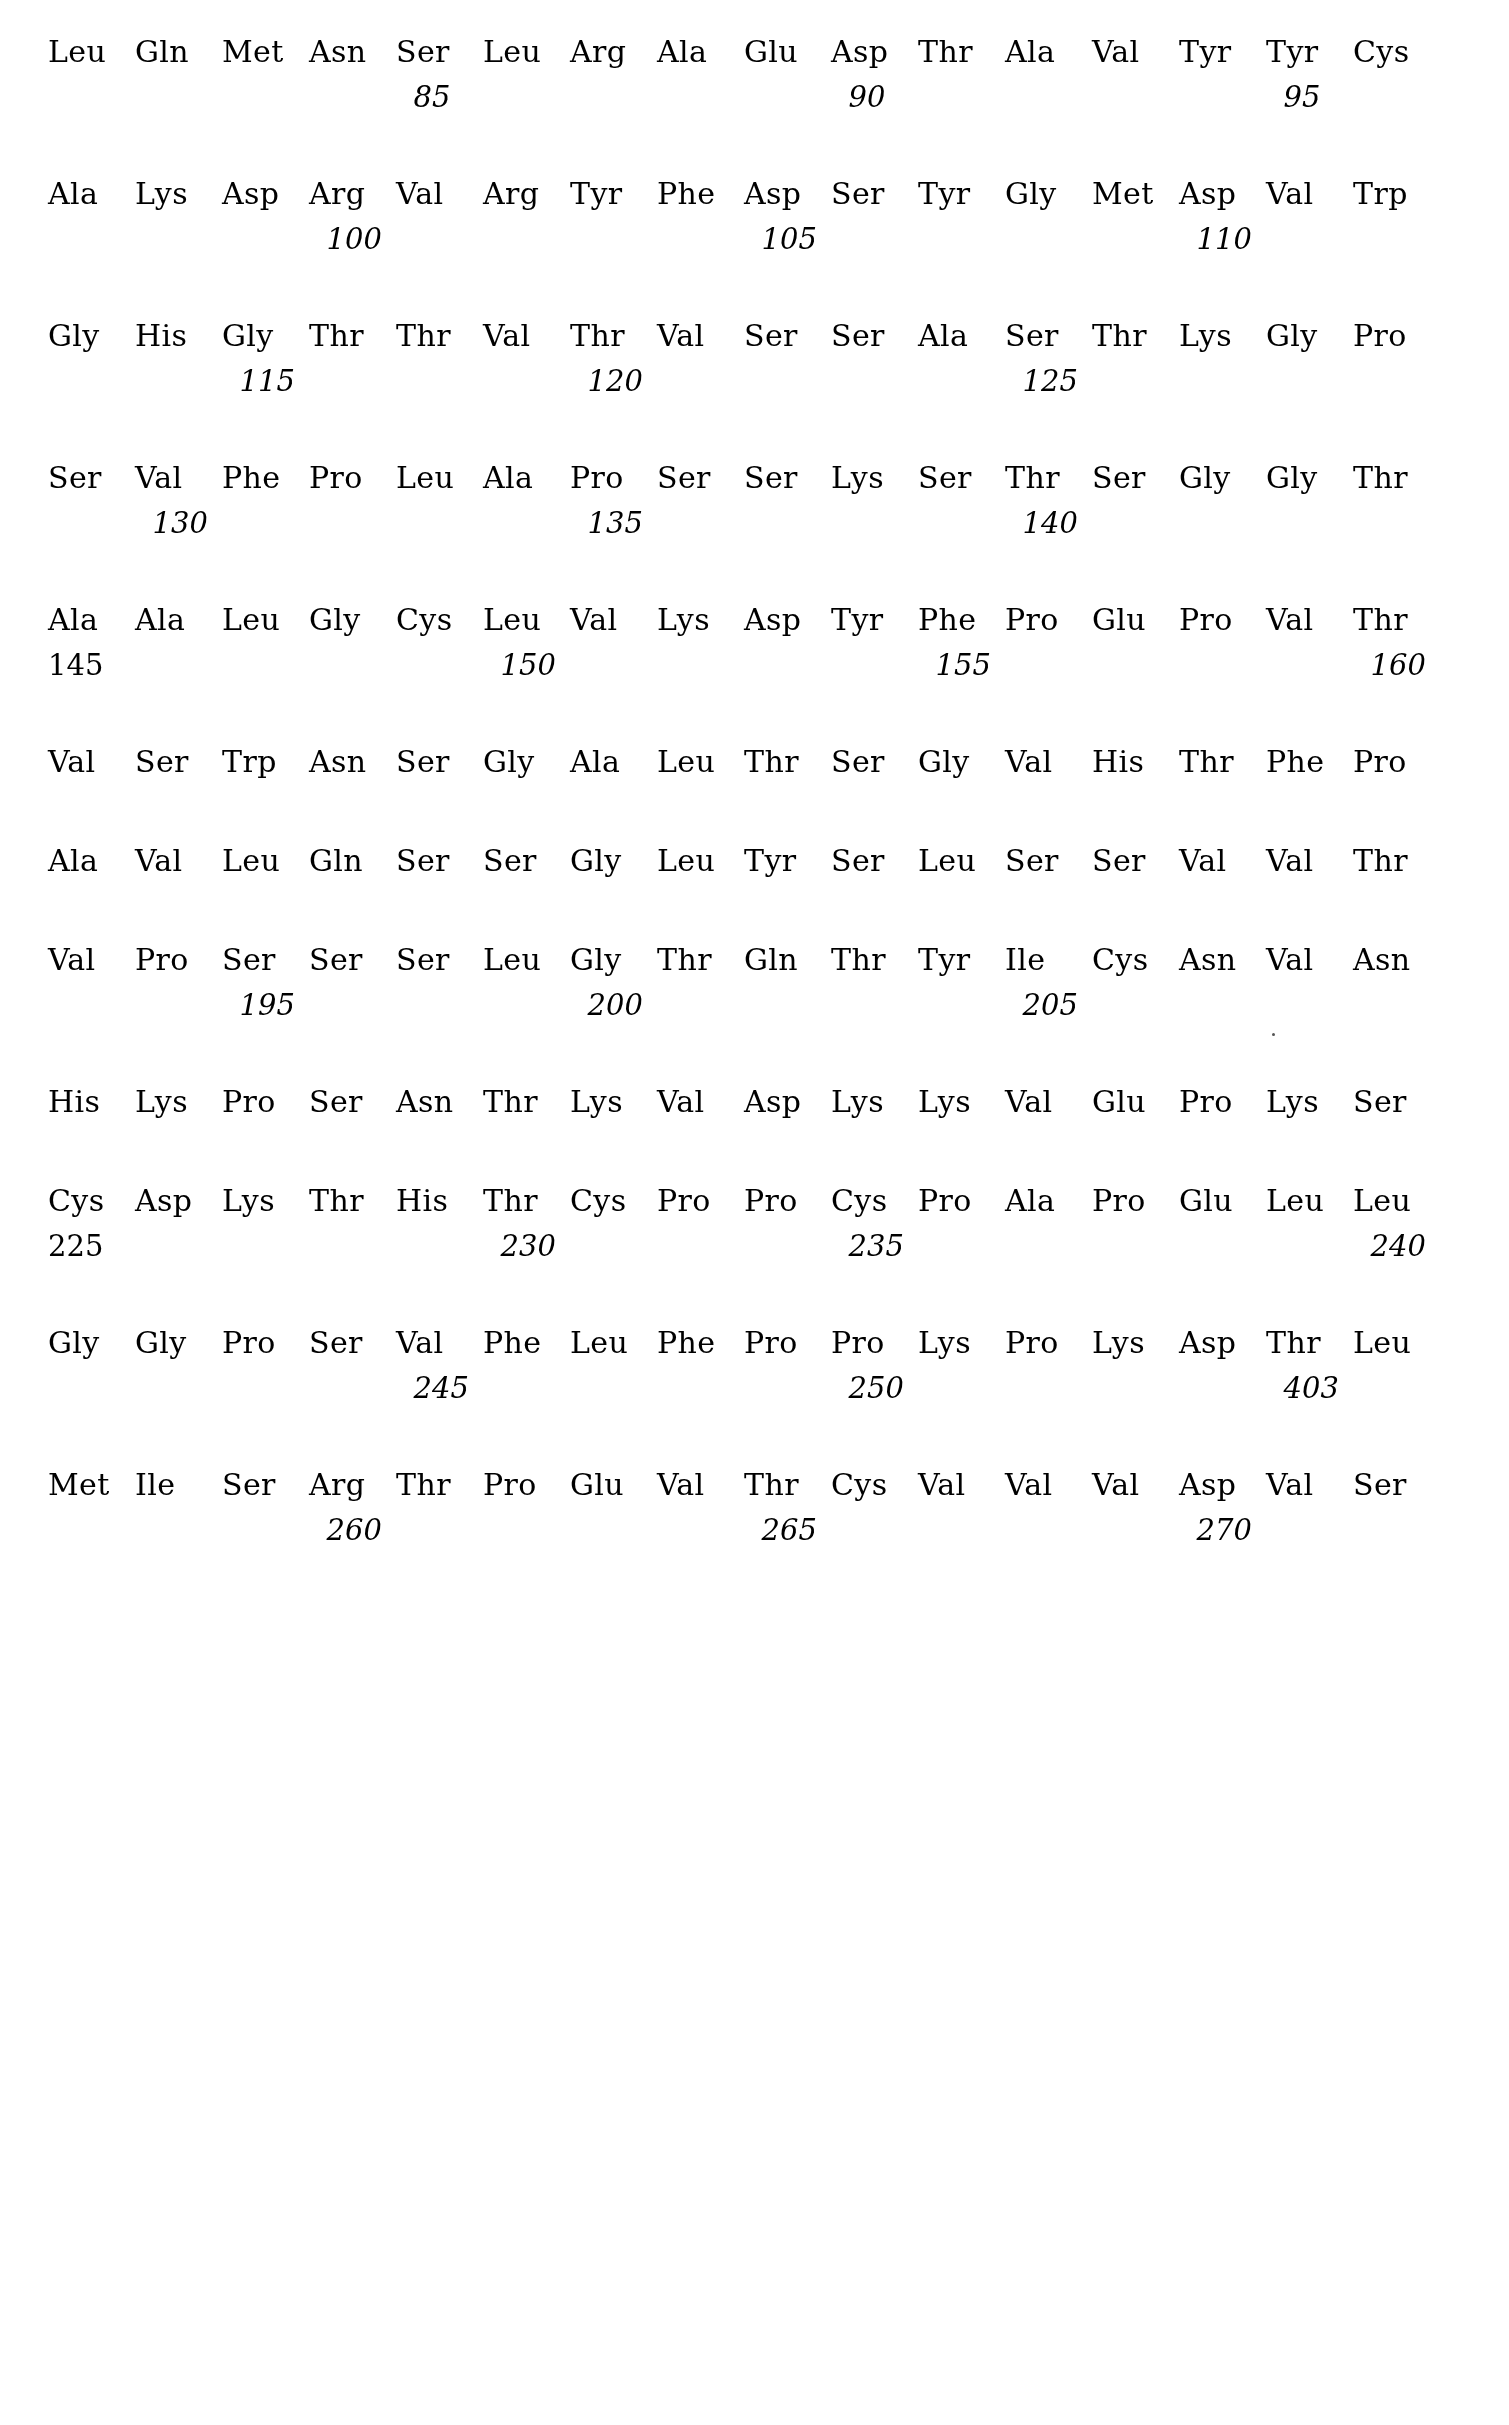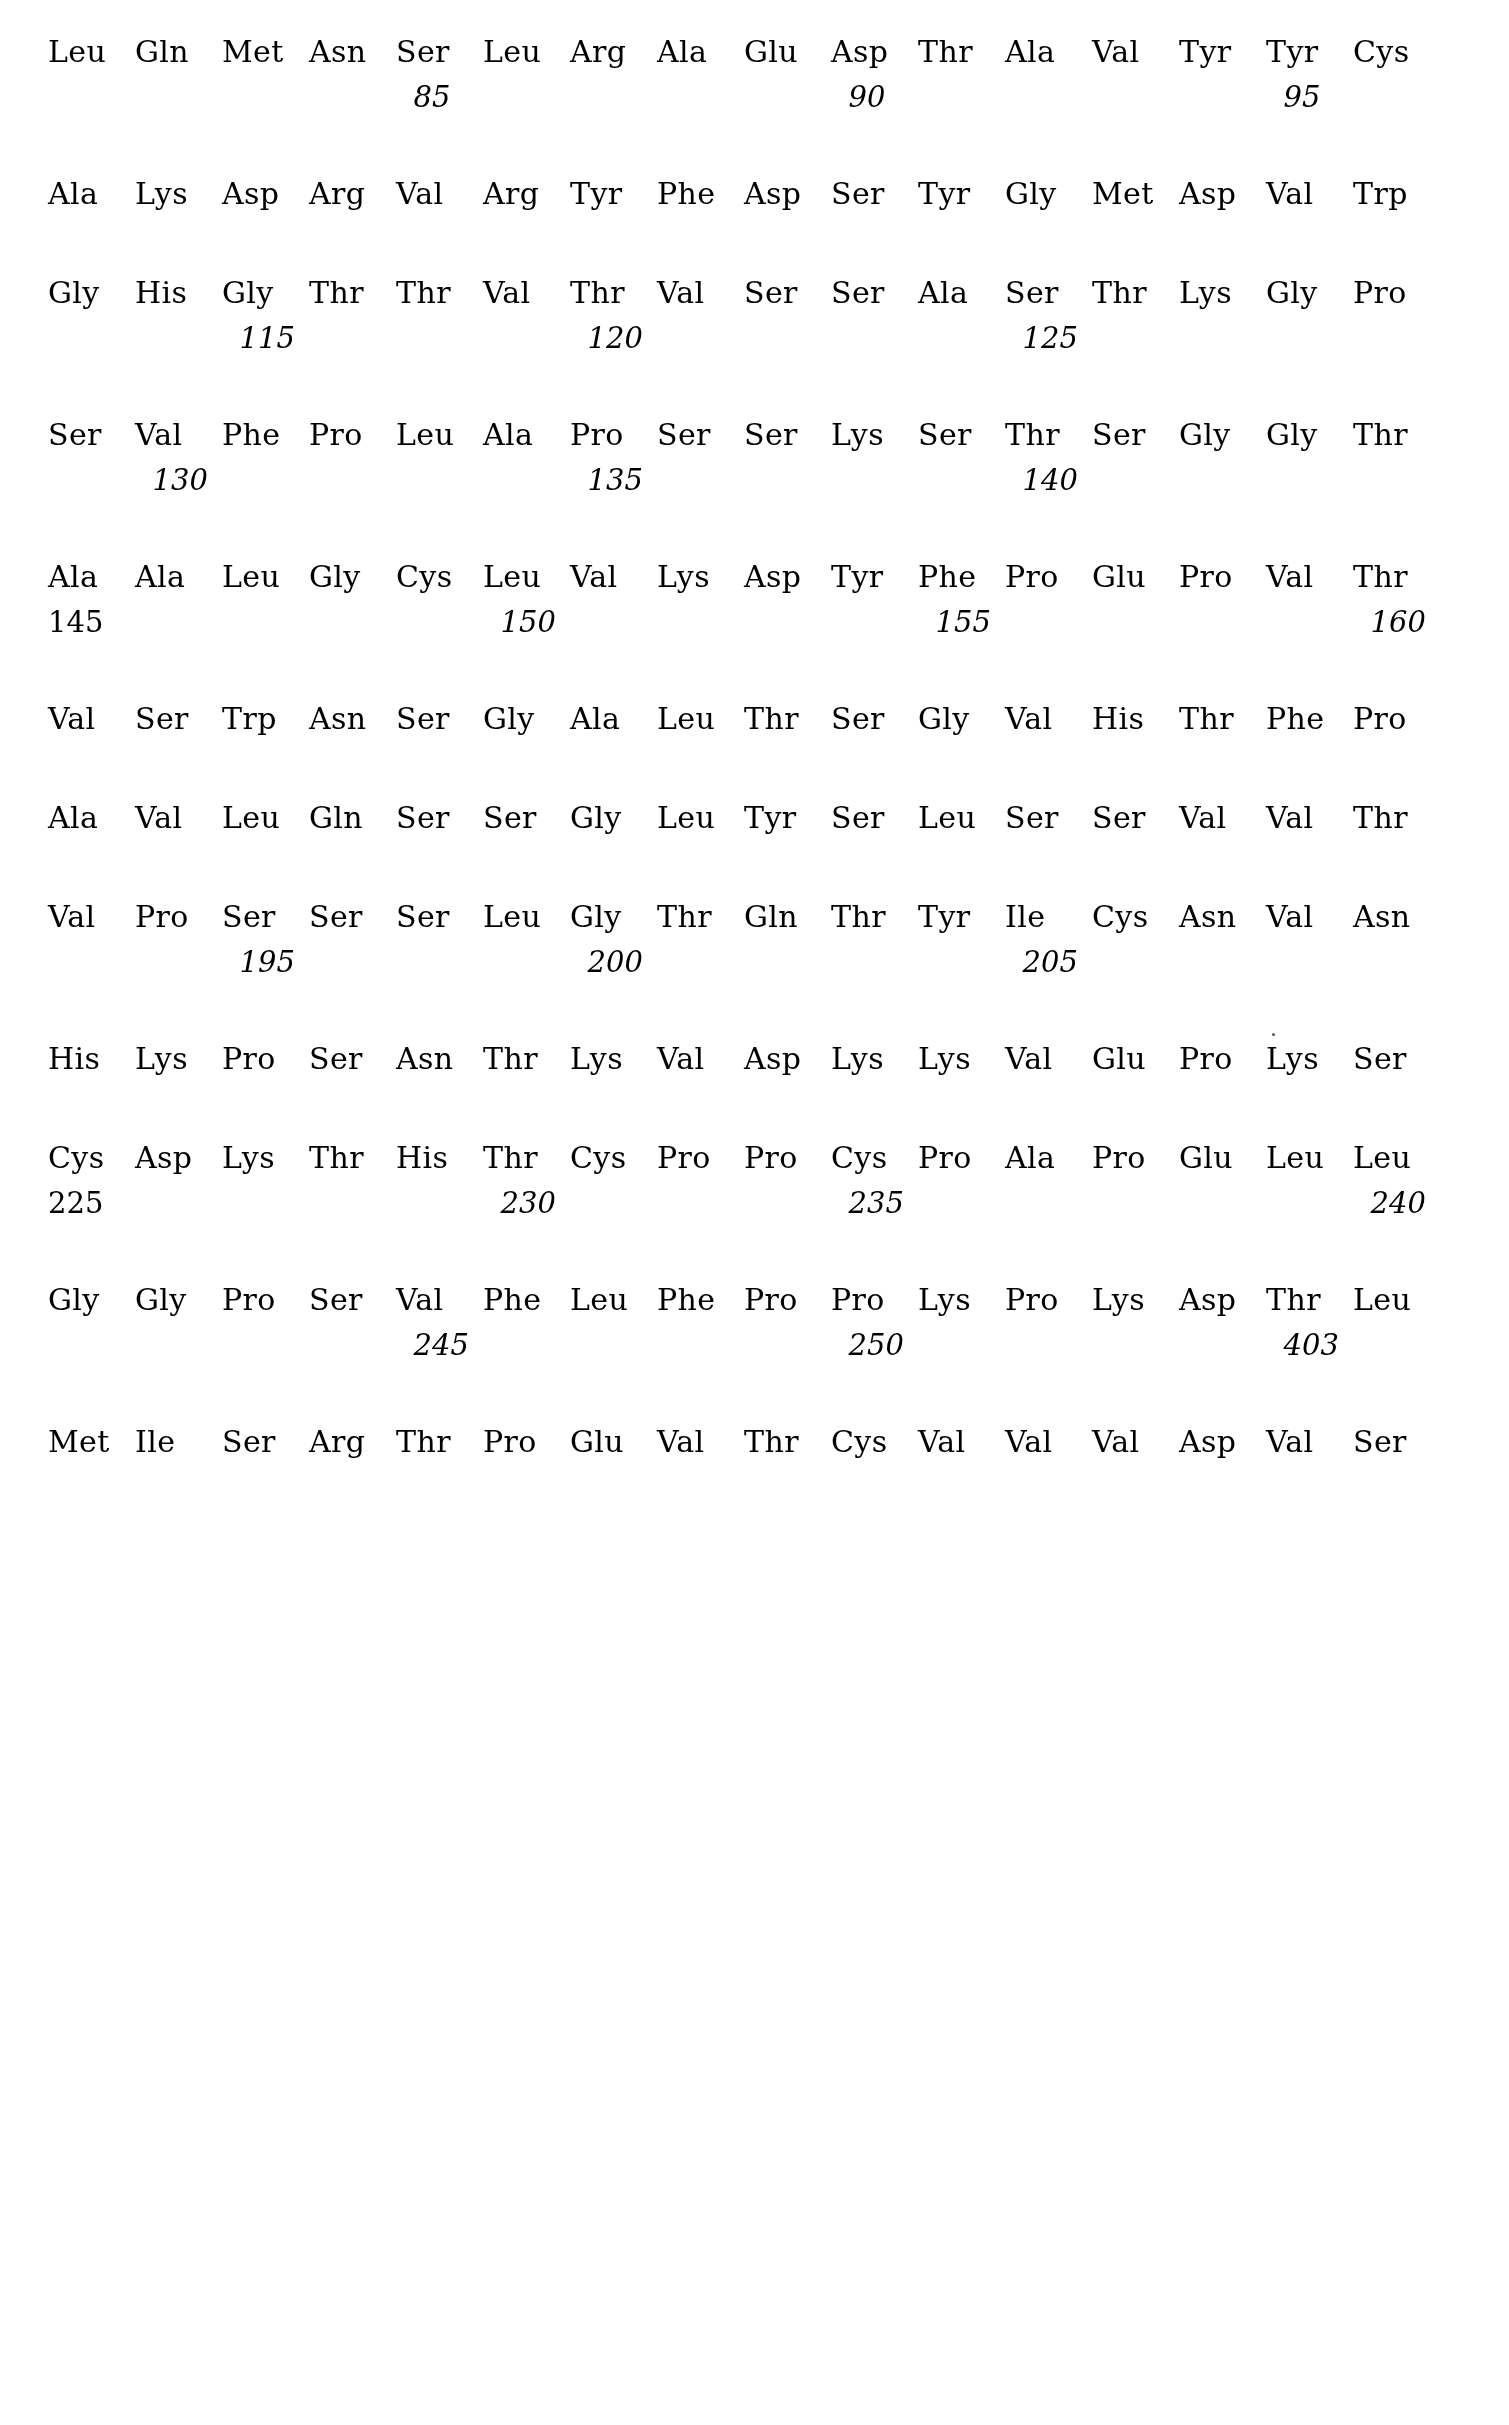--- a/index.html
+++ b/index.html
@@ -118,20 +118,38 @@
           <div class="cell">Phe</div>
           <div class="cell">Asp</div>
           <div class="cell">Ser</div>
           <div class="cell">Tyr</div>
           <div class="cell">Gly</div>
           <div class="cell">Met</div>
           <div class="cell">Asp</div>
           <div class="cell">Val</div>
           <div class="cell">Trp</div>
         </div>
+        <div class="row num-row">
+          <div class="cell"></div>
+          <div class="cell"></div>
+          <div class="cell"></div>
+          <div class="cell indent">100</div>
+          <div class="cell"></div>
+          <div class="cell"></div>
+          <div class="cell"></div>
+          <div class="cell"></div>
+          <div class="cell indent">105</div>
+          <div class="cell"></div>
+          <div class="cell"></div>
+          <div class="cell"></div>
+          <div class="cell"></div>
+          <div class="cell indent">110</div>
+          <div class="cell"></div>
+          <div class="cell"></div>
+        </div>
       </div>
       <div class="seq-block">
         <div class="row res-row">
           <div class="cell">Gly</div>
           <div class="cell">His</div>
           <div class="cell">Gly</div>
           <div class="cell">Thr</div>
           <div class="cell">Thr</div>
           <div class="cell">Val</div>
           <div class="cell">Thr</div>
@@ -425,18 +443,36 @@
           <div class="cell">Glu</div>
           <div class="cell">Val</div>
           <div class="cell">Thr</div>
           <div class="cell">Cys</div>
           <div class="cell">Val</div>
           <div class="cell">Val</div>
           <div class="cell">Val</div>
           <div class="cell">Asp</div>
           <div class="cell">Val</div>
           <div class="cell">Ser</div>
+        </div>
+        <div class="row num-row">
+          <div class="cell"></div>
+          <div class="cell"></div>
+          <div class="cell"></div>
+          <div class="cell indent">260</div>
+          <div class="cell"></div>
+          <div class="cell"></div>
+          <div class="cell"></div>
+          <div class="cell"></div>
+          <div class="cell indent">265</div>
+          <div class="cell"></div>
+          <div class="cell"></div>
+          <div class="cell"></div>
+          <div class="cell"></div>
+          <div class="cell indent">270</div>
+          <div class="cell"></div>
+          <div class="cell"></div>
         </div>
       </div>
     </div>
   <div class="stray-dot" style="left: 1272px; top: 1033px;"></div>
 </div>
 
 
 </body></html>

